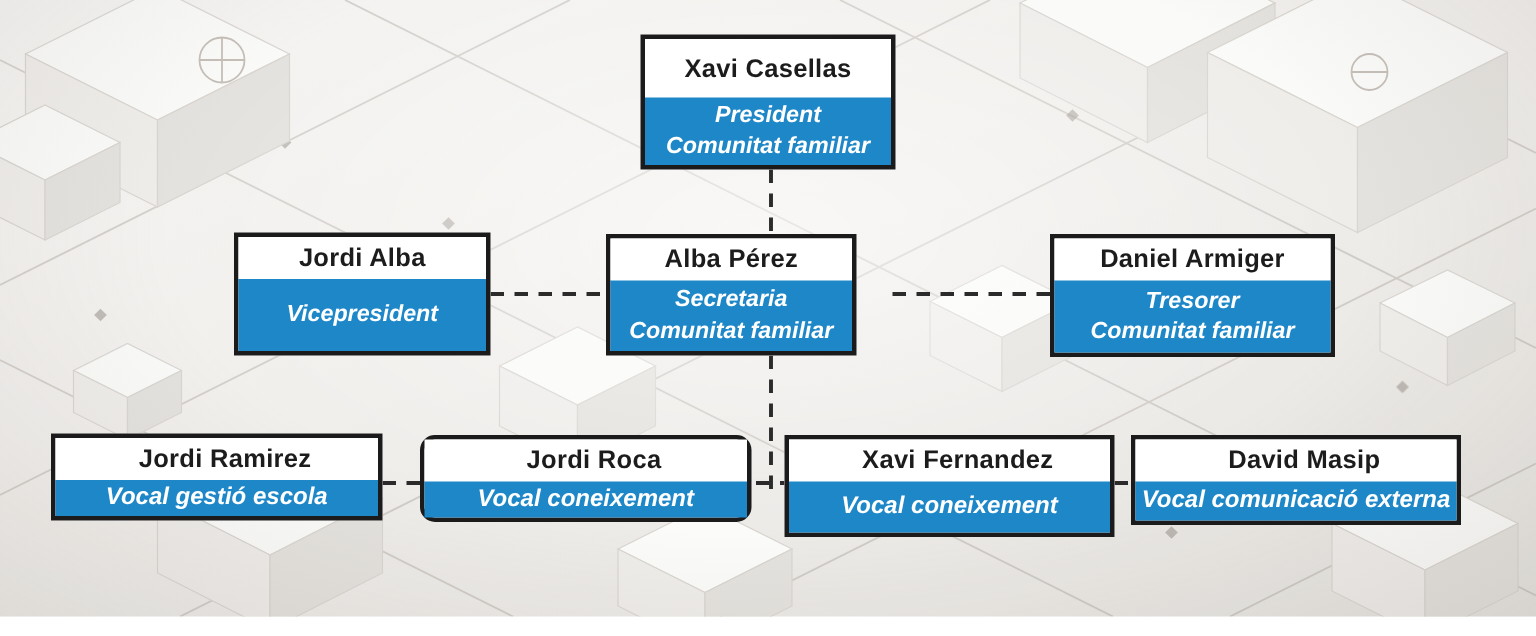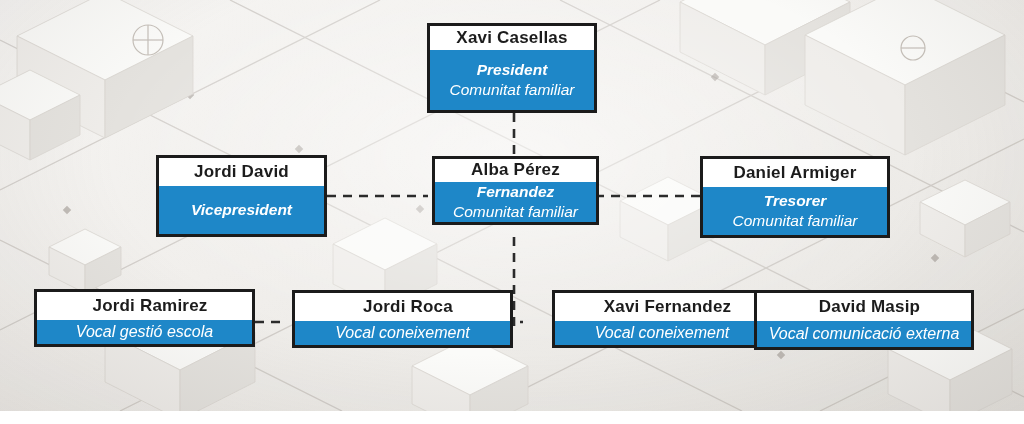--- a/index.html
+++ b/index.html
@@ -29,23 +29,23 @@
     background:#ffffff;color:#1c1c1c;font-weight:bold;
     display:flex;align-items:center;justify-content:center;
     font-size:17px;letter-spacing:0.2px;
   }
   .org-role{
     background:var(--accent,#1e87c8);color:#ffffff;flex:1;
     display:flex;flex-direction:column;align-items:center;justify-content:center;
     font-style:italic;font-size:15.5px;line-height:1.3;text-align:center;
   }
   .role-title{font-weight:bold;}
-  .role-detail{font-weight:normal;}
+  .role-detail{font-weight:bold;}
   
-  .row-top .org-name{height:24px;}
+  .row-top .org-name{height:39px;}
   .row-mid .org-name{height:28px;}
   .row-bottom .org-name{height:28px;padding-left:11px;}
   .row-bottom .org-role{font-size:16px;}
 </style>
 </head>
 <body>
 
 <div class="stage">
 
   <div class="photo">
@@ -143,57 +143,57 @@
 
   <div class="org-box row-top" style="left:427px;top:23px;width:170px;height:90px;">
     <div class="org-name">Xavi Casellas</div>
     <div class="org-role">
       <div class="role-title">President</div>
       <div class="role-detail">Comunitat familiar</div>
     </div>
   </div>
 
   <div class="org-box row-mid" style="left:156px;top:155px;width:171px;height:82px;">
-    <div class="org-name">Jordi David</div>
+    <div class="org-name">Jordi Alba</div>
     <div class="org-role">
       <div class="role-title">Vicepresident</div>
     </div>
   </div>
 
-  <div class="org-box row-mid" style="left:432px;top:156px;width:167px;height:69px;">
+  <div class="org-box row-mid" style="left:404px;top:156px;width:167px;height:81px;">
     <div class="org-name">Alba Pérez</div>
     <div class="org-role">
-      <div class="role-title">Fernandez</div>
+      <div class="role-title">Secretaria</div>
       <div class="role-detail">Comunitat familiar</div>
     </div>
   </div>
 
   <div class="org-box row-mid" style="left:700px;top:156px;width:190px;height:82px;">
     <div class="org-name">Daniel Armiger</div>
     <div class="org-role">
       <div class="role-title">Tresorer</div>
       <div class="role-detail">Comunitat familiar</div>
     </div>
   </div>
 
   <div class="org-box row-bottom" style="left:34px;top:289px;width:221px;height:58px;">
     <div class="org-name">Jordi Ramirez</div>
     <div class="org-role">
       <div class="role-detail">Vocal gestió escola</div>
     </div>
   </div>
 
-  <div class="org-box row-bottom" style="left:292px;top:290px;width:221px;height:58px;">
+  <div class="org-box row-bottom" style="left:280px;top:290px;width:221px;height:58px;border-radius:10px;">
     <div class="org-name">Jordi Roca</div>
     <div class="org-role">
       <div class="role-detail">Vocal coneixement</div>
     </div>
   </div>
 
-  <div class="org-box row-bottom" style="left:552px;top:290px;width:220px;height:58px;">
+  <div class="org-box row-bottom" style="left:523px;top:290px;width:220px;height:68px;">
     <div class="org-name">Xavi Fernandez</div>
     <div class="org-role">
       <div class="role-detail">Vocal coneixement</div>
     </div>
   </div>
 
   <div class="org-box row-bottom" style="left:754px;top:290px;width:220px;height:60px;">
     <div class="org-name">David Masip</div>
     <div class="org-role">
       <div class="role-detail">Vocal comunicació externa</div>

